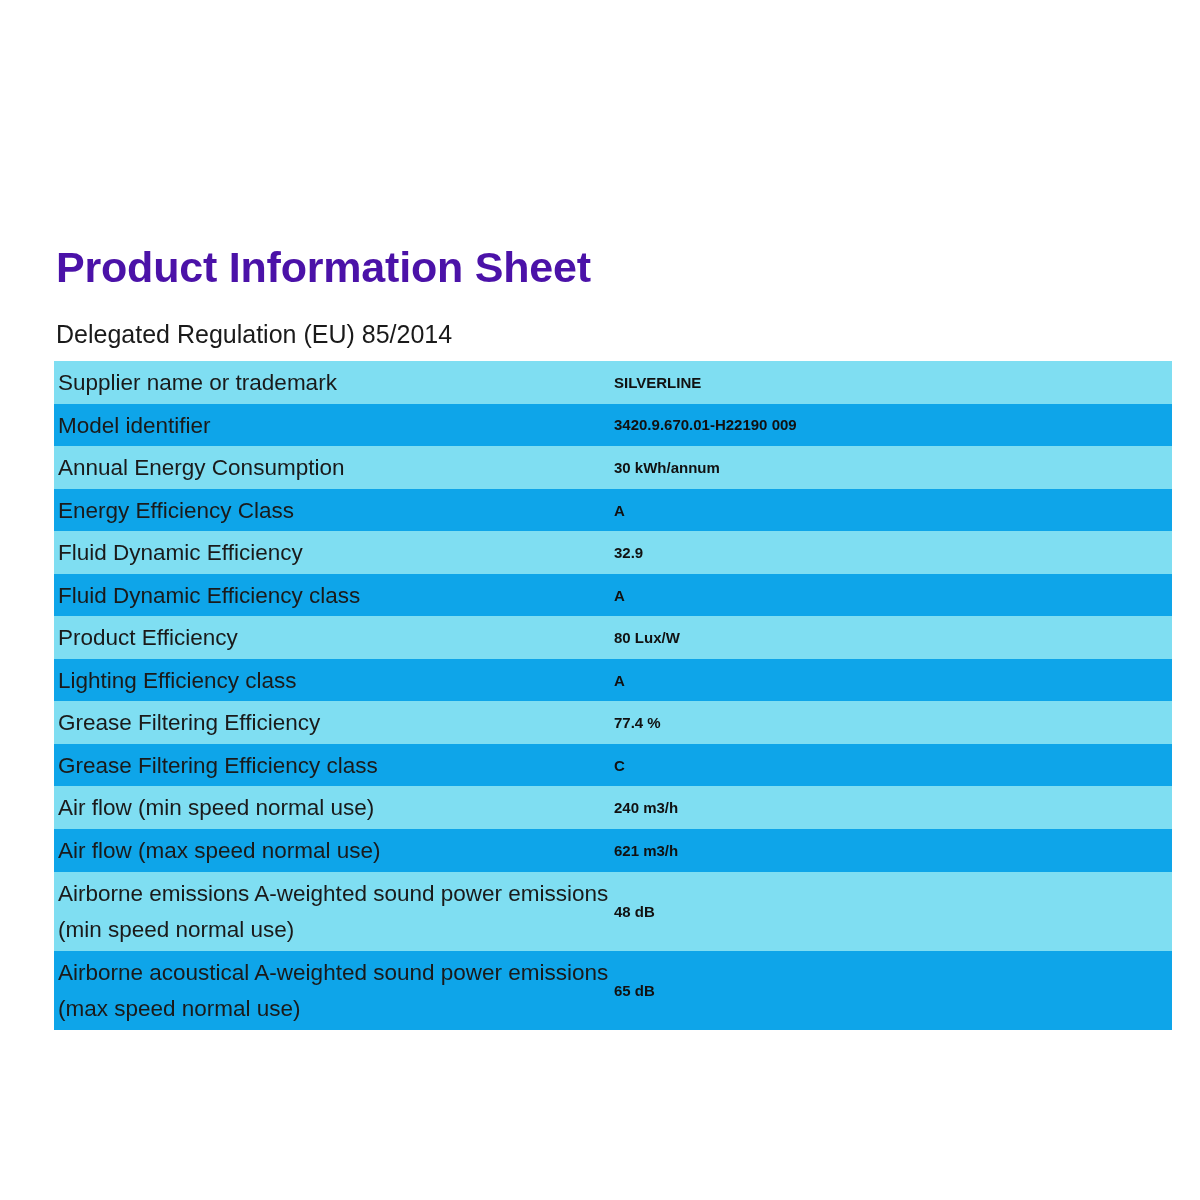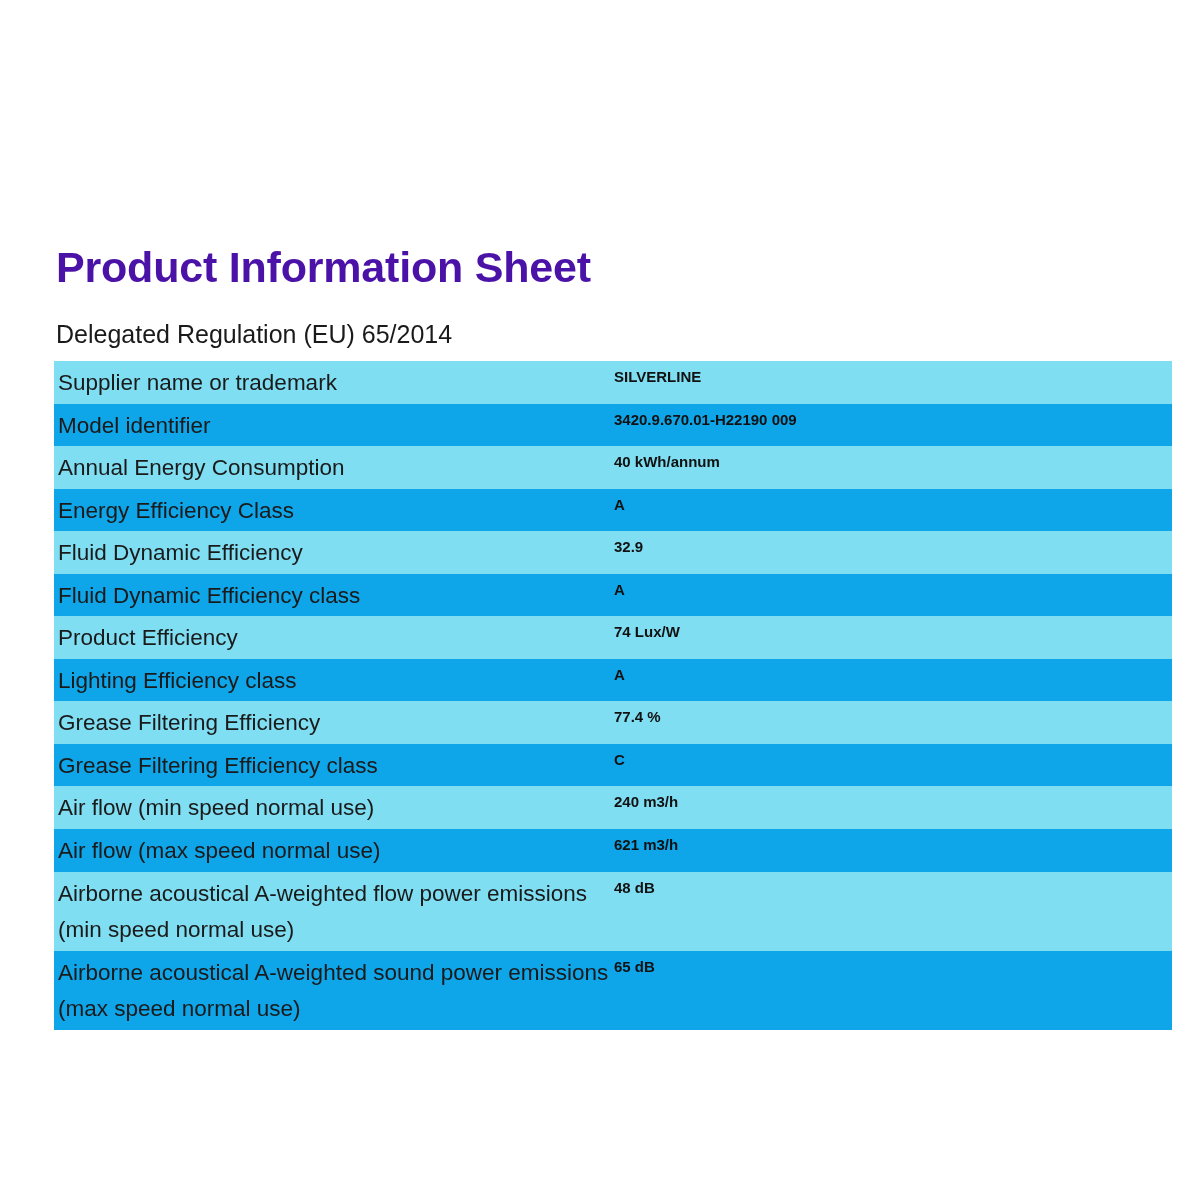--- a/index.html
+++ b/index.html
@@ -40,21 +40,21 @@
     white-space: nowrap;
   }
   .table {
     position: absolute;
     left: 54px;
     top: 361px;
     width: 1118px;
   }
   .row {
     display: flex;
-    align-items: flex-start;
+    align-items: center;
     min-height: 35.5px;
     box-sizing: border-box;
   }
   .row.shaded {
     background: #7fdef2;
   }
   .row.plain {
     background: #0ea5e9;
   }
   .cell-label {
@@ -78,49 +78,49 @@
   .row.tall .cell-label,
   .row.tall .cell-value {
     line-height: 1.6;
   }
 </style>
 </head>
 <body>
 
 <div class="sheet">
   <div class="title">Product Information Sheet</div>
-  <div class="subtitle">Delegated Regulation (EU) 65/2014</div>
+  <div class="subtitle">Delegated Regulation (EU) 85/2014</div>
   <div class="table">
       <div class="row shaded">
         <div class="cell-label">Supplier name or trademark</div>
         <div class="cell-value">SILVERLINE</div>
       </div>
       <div class="row plain">
         <div class="cell-label">Model identifier</div>
         <div class="cell-value">3420.9.670.01-H22190 009</div>
       </div>
       <div class="row shaded">
         <div class="cell-label">Annual Energy Consumption</div>
-        <div class="cell-value">40 kWh/annum</div>
+        <div class="cell-value">30 kWh/annum</div>
       </div>
       <div class="row plain">
         <div class="cell-label">Energy Efficiency Class</div>
         <div class="cell-value">A</div>
       </div>
       <div class="row shaded">
         <div class="cell-label">Fluid Dynamic Efficiency</div>
         <div class="cell-value">32.9</div>
       </div>
       <div class="row plain">
         <div class="cell-label">Fluid Dynamic Efficiency class</div>
         <div class="cell-value">A</div>
       </div>
       <div class="row shaded">
         <div class="cell-label">Product Efficiency</div>
-        <div class="cell-value">74 Lux/W</div>
+        <div class="cell-value">80 Lux/W</div>
       </div>
       <div class="row plain">
         <div class="cell-label">Lighting Efficiency class</div>
         <div class="cell-value">A</div>
       </div>
       <div class="row shaded">
         <div class="cell-label">Grease Filtering Efficiency</div>
         <div class="cell-value">77.4 %</div>
       </div>
       <div class="row plain">
@@ -129,21 +129,21 @@
       </div>
       <div class="row shaded">
         <div class="cell-label">Air flow (min speed normal use)</div>
         <div class="cell-value">240 m3/h</div>
       </div>
       <div class="row plain">
         <div class="cell-label">Air flow (max speed normal use)</div>
         <div class="cell-value">621 m3/h</div>
       </div>
       <div class="row shaded tall">
-        <div class="cell-label">Airborne acoustical A-weighted flow power emissions (min speed normal use)</div>
+        <div class="cell-label">Airborne emissions A-weighted sound power emissions (min speed normal use)</div>
         <div class="cell-value">48 dB</div>
       </div>
       <div class="row plain tall">
         <div class="cell-label">Airborne acoustical A-weighted sound power emissions (max speed normal use)</div>
         <div class="cell-value">65 dB</div>
       </div>
     </div>
 </div>
 
 </body></html>

